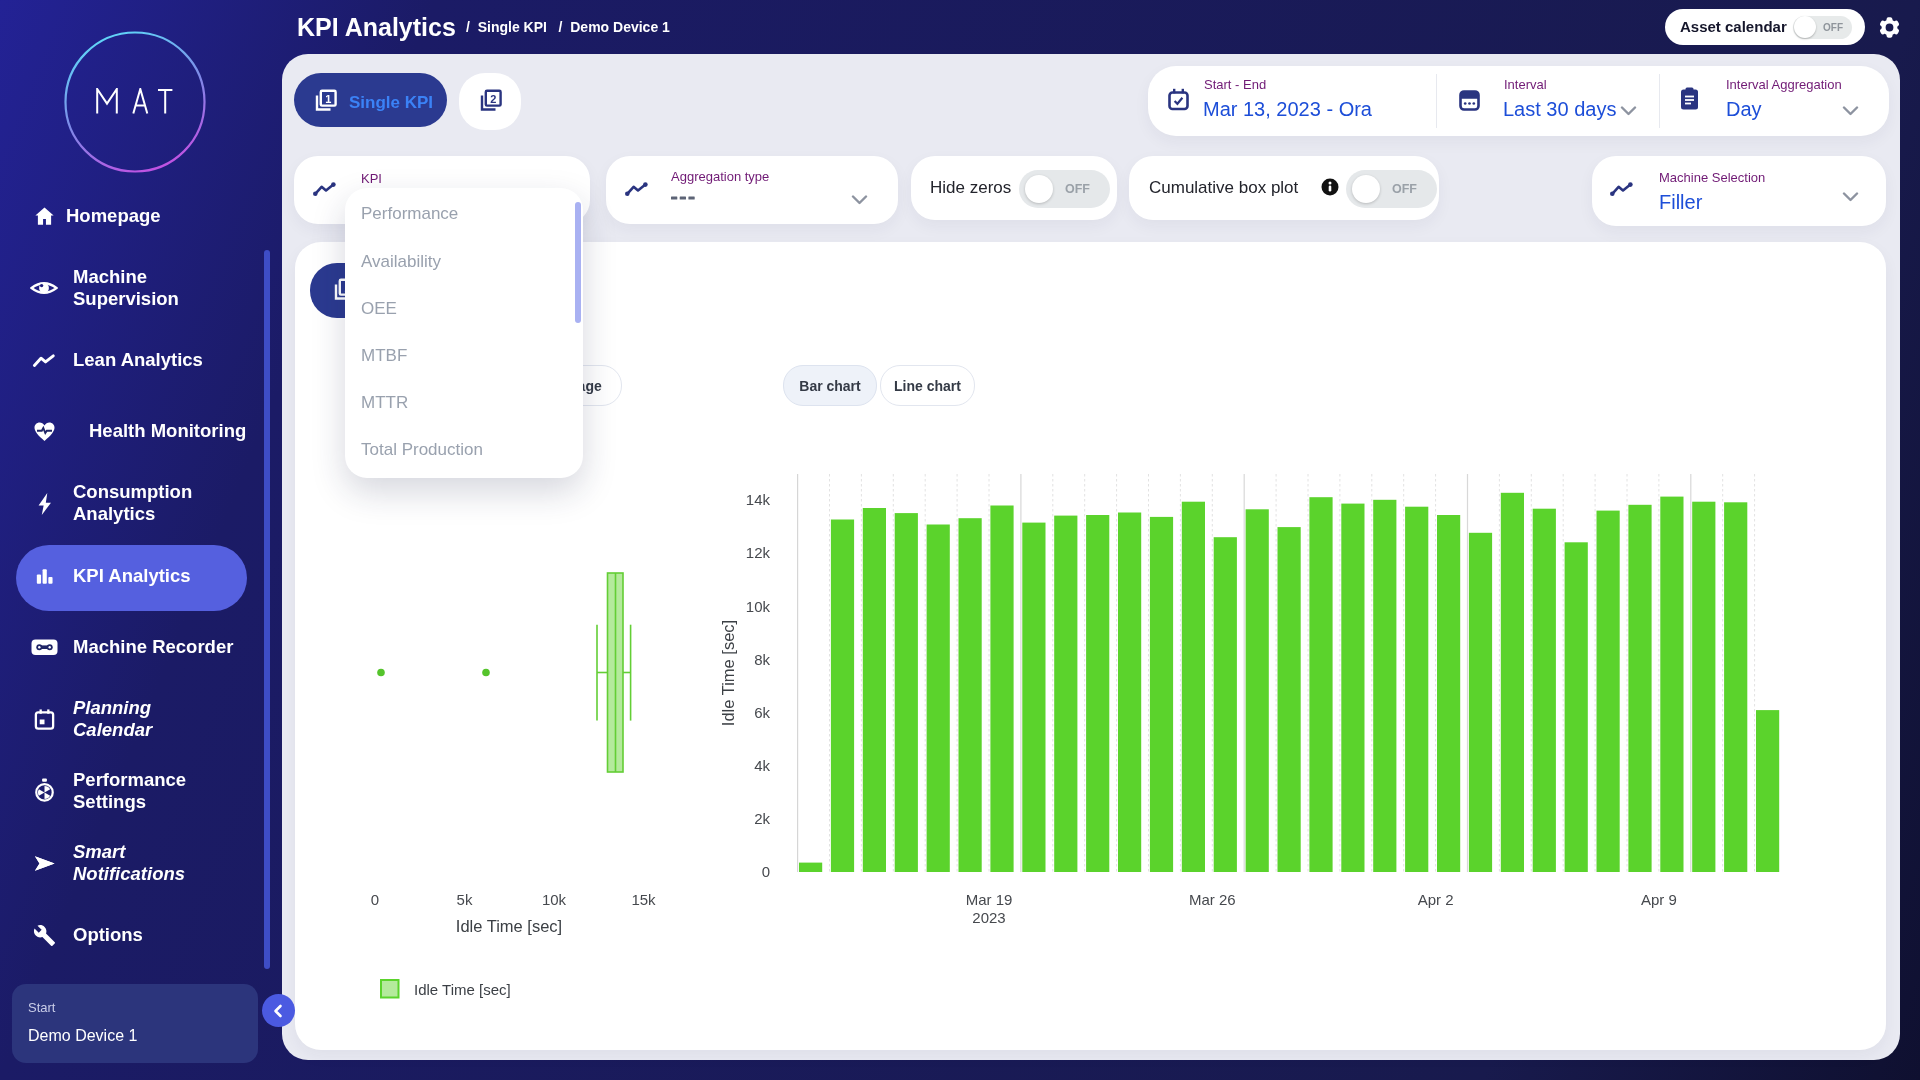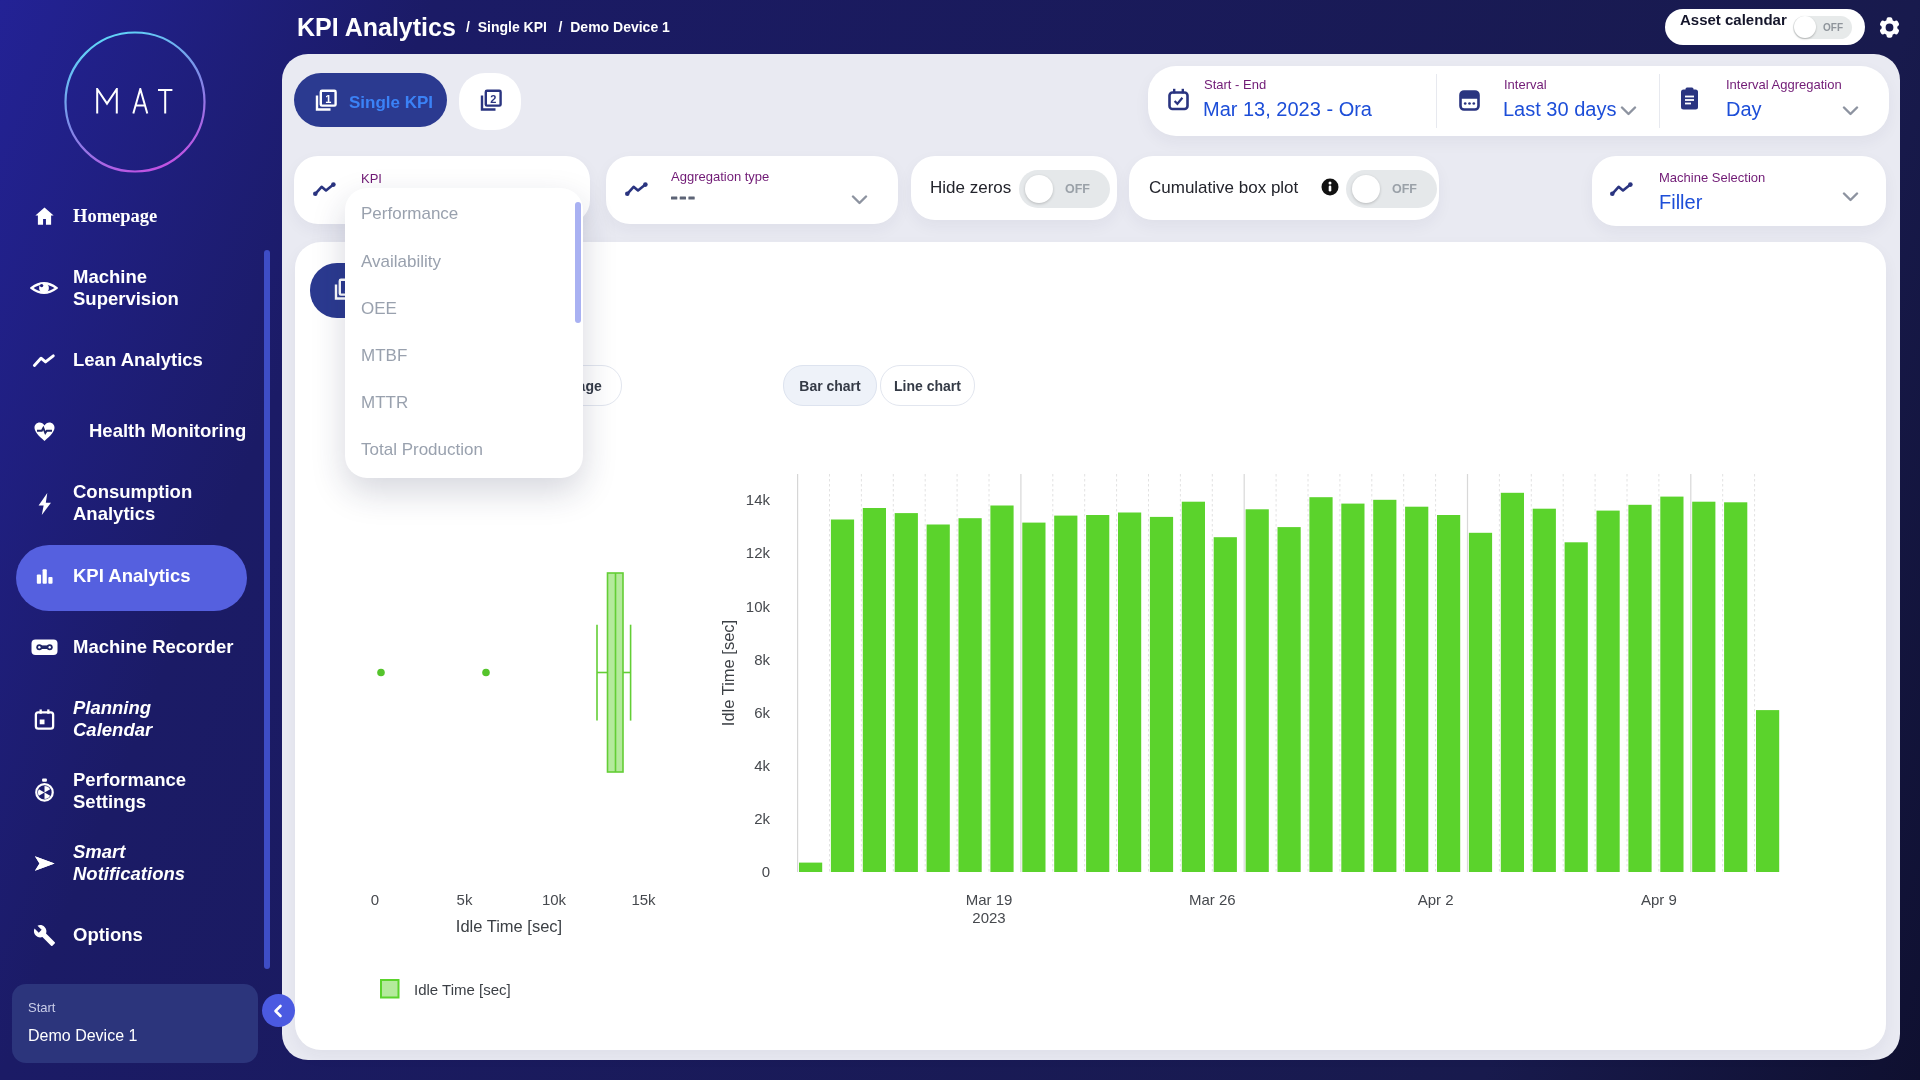--- a/index.html
+++ b/index.html
@@ -34,21 +34,21 @@
       <path d="M37.3,25.6 L44.3,1 L51.3,25.6 M39.6,17.6 L49,17.6"></path>
       <path d="M62,2 L76.4,2 M69.2,2 L69.2,25.6"></path>
     </g>
   </svg>
 <div class="abs" style="left:16px;top:545px;width:231px;height:66px;background:#5560df;border-radius:33px;"></div>
 <div class="abs icon" style="left:33px;top:205px;">
     <svg width="23" height="23" viewBox="0 0 24 24">
       <path fill="#fff" d="M12 2.5 2.5 11h2.6v9.5h5.4v-6h3v6h5.4V11h2.6Z"></path>
     </svg>
   </div>
-<div class="abs navtxt" style="left:73px;top:216px;transform:translateY(-50%);font-family:Liberation Serif, serif;">Homepage</div>
+<div class="abs navtxt" style="left:66px;top:216px;transform:translateY(-50%);">Homepage</div>
 <div class="abs icon" style="left:30px;top:278px;">
     <svg width="28" height="20" viewBox="0 0 28 20">
       <path d="M1.5 10 Q14 0.5 26.5 10 Q14 19.5 1.5 10 Z" fill="none" stroke="#fff" stroke-width="2.2"></path>
       <circle cx="14" cy="10" r="4.9" fill="#fff"></circle>
       <circle cx="11.6" cy="7.6" r="1.7" fill="#1e1e7e"></circle>
     </svg>
   </div>
 <div class="abs navtxt" style="left:73px;top:288px;transform:translateY(-50%);">Machine<br>Supervision</div>
 <div class="abs icon" style="left:32px;top:351px;">
     <svg width="24" height="19" viewBox="0 0 23 16">
@@ -123,21 +123,21 @@
   </div>
 <div class="abs navtxt" style="left:73px;top:935px;transform:translateY(-50%);">Options</div>
 <div class="abs" style="left:264px;top:250px;width:5.5px;height:719px;background:#3e4dc6;border-radius:3px;"></div>
 <div class="abs" style="left:12px;top:984px;width:246px;height:79px;background:#2c357c;border-radius:14px;"></div>
 <div class="abs" style="left:28px;top:1000px;font-size:13px;color:#c9cde8;">Start</div>
 <div class="abs" style="left:28px;top:1027px;font-size:16px;color:#fff;">Demo Device 1</div>
 
 <div class="abs" style="left:297px;top:13px;font-size:25px;font-weight:bold;color:#fff;">KPI Analytics</div>
 <div class="abs" style="left:466px;top:19px;font-size:14px;font-weight:bold;color:#fff;">/&nbsp; Single KPI&nbsp;&nbsp; /&nbsp; Demo Device 1</div>
 <div class="abs" style="left:1665px;top:9px;width:200px;height:36px;background:#fff;border-radius:18px;"></div>
-<div class="abs" style="left:1680px;top:11px;font-size:15px;font-weight:bold;color:#15162b;">Asset calendar</div>
+<div class="abs" style="left:1680px;top:18px;font-size:15px;font-weight:bold;color:#15162b;">Asset calendar</div>
 <div class="abs" style="left:1793px;top:15.5px;width:59px;height:23px;background:#e7eaea;border-radius:11.5px;"></div>
 <div class="abs" style="left:1794px;top:16px;width:22px;height:22px;background:#fff;border-radius:50%;box-shadow:0 1px 2px rgba(0,0,0,0.25);"></div>
 <div class="abs" style="left:1820px;top:15.5px;width:26px;height:23px;line-height:23px;font-size:10px;font-weight:bold;color:#8f959b;text-align:center;">OFF</div>
 <div class="abs icon" style="left:1877px;top:15px;">
     <svg width="25" height="25" viewBox="0 0 24 24">
       <path fill="#fff" fill-rule="evenodd" d="M11.078 2.25c-.917 0-1.699.663-1.85 1.567L9.05 4.889c-.02.12-.115.26-.297.348a7.493 7.493 0 0 0-.986.57c-.166.115-.334.126-.45.083L6.3 5.508a1.875 1.875 0 0 0-2.282.819l-.922 1.597a1.875 1.875 0 0 0 .432 2.385l.84.692c.095.078.17.229.154.43a7.598 7.598 0 0 0 0 1.139c.015.2-.059.352-.153.43l-.841.692a1.875 1.875 0 0 0-.432 2.385l.922 1.597a1.875 1.875 0 0 0 2.282.818l1.019-.382c.115-.043.283-.031.45.082.312.214.641.405.985.57.182.088.277.228.297.35l.178 1.071c.151.904.933 1.567 1.85 1.567h1.844c.916 0 1.699-.663 1.85-1.567l.178-1.072c.02-.12.114-.26.297-.349.344-.165.673-.356.985-.57.167-.114.335-.125.45-.082l1.02.382a1.875 1.875 0 0 0 2.28-.819l.923-1.597a1.875 1.875 0 0 0-.432-2.385l-.84-.692c-.095-.078-.17-.229-.154-.43a7.614 7.614 0 0 0 0-1.139c-.016-.2.059-.352.153-.43l.84-.692c.708-.582.891-1.59.433-2.385l-.922-1.597a1.875 1.875 0 0 0-2.282-.818l-1.02.382c-.114.043-.282.031-.449-.083a7.49 7.49 0 0 0-.985-.57c-.183-.087-.277-.227-.297-.348l-.179-1.072a1.875 1.875 0 0 0-1.85-1.567h-1.843ZM12 15.75a3.75 3.75 0 1 0 0-7.5 3.75 3.75 0 0 0 0 7.5Z"></path>
     </svg>
   </div>
 
 <div class="abs" style="left:282px;top:54px;width:1618px;height:1006px;background:#e9eaf2;border-radius:26px;"></div>

